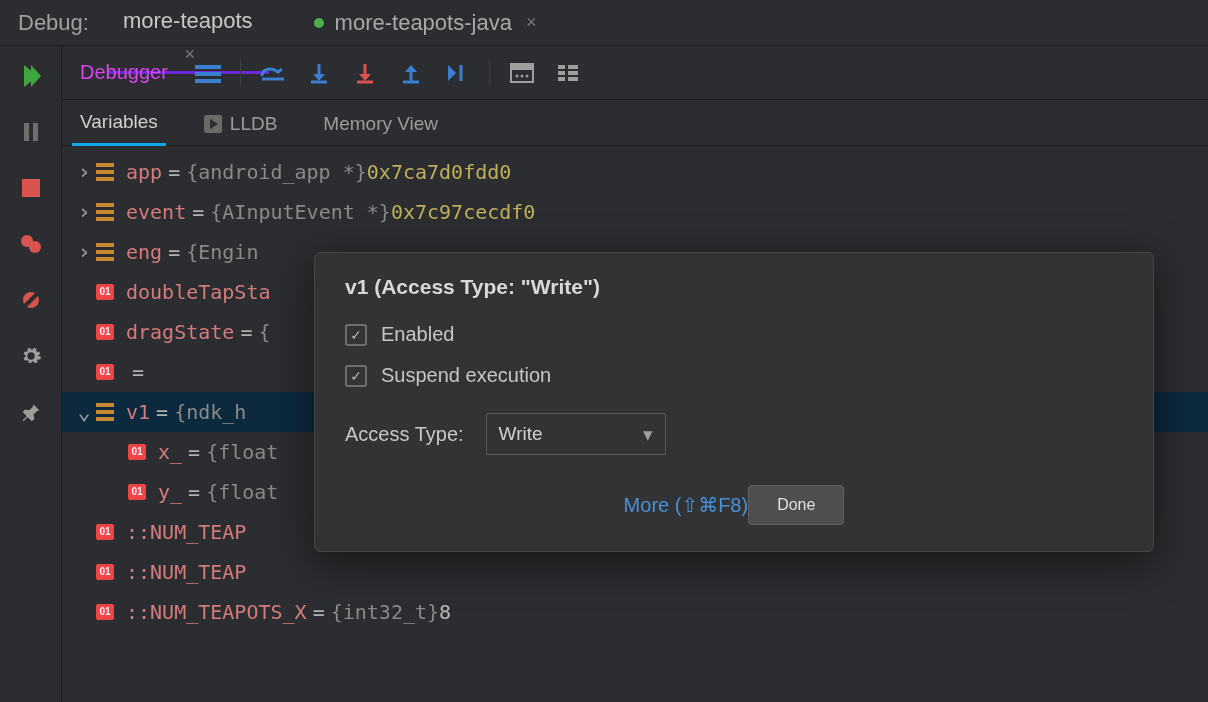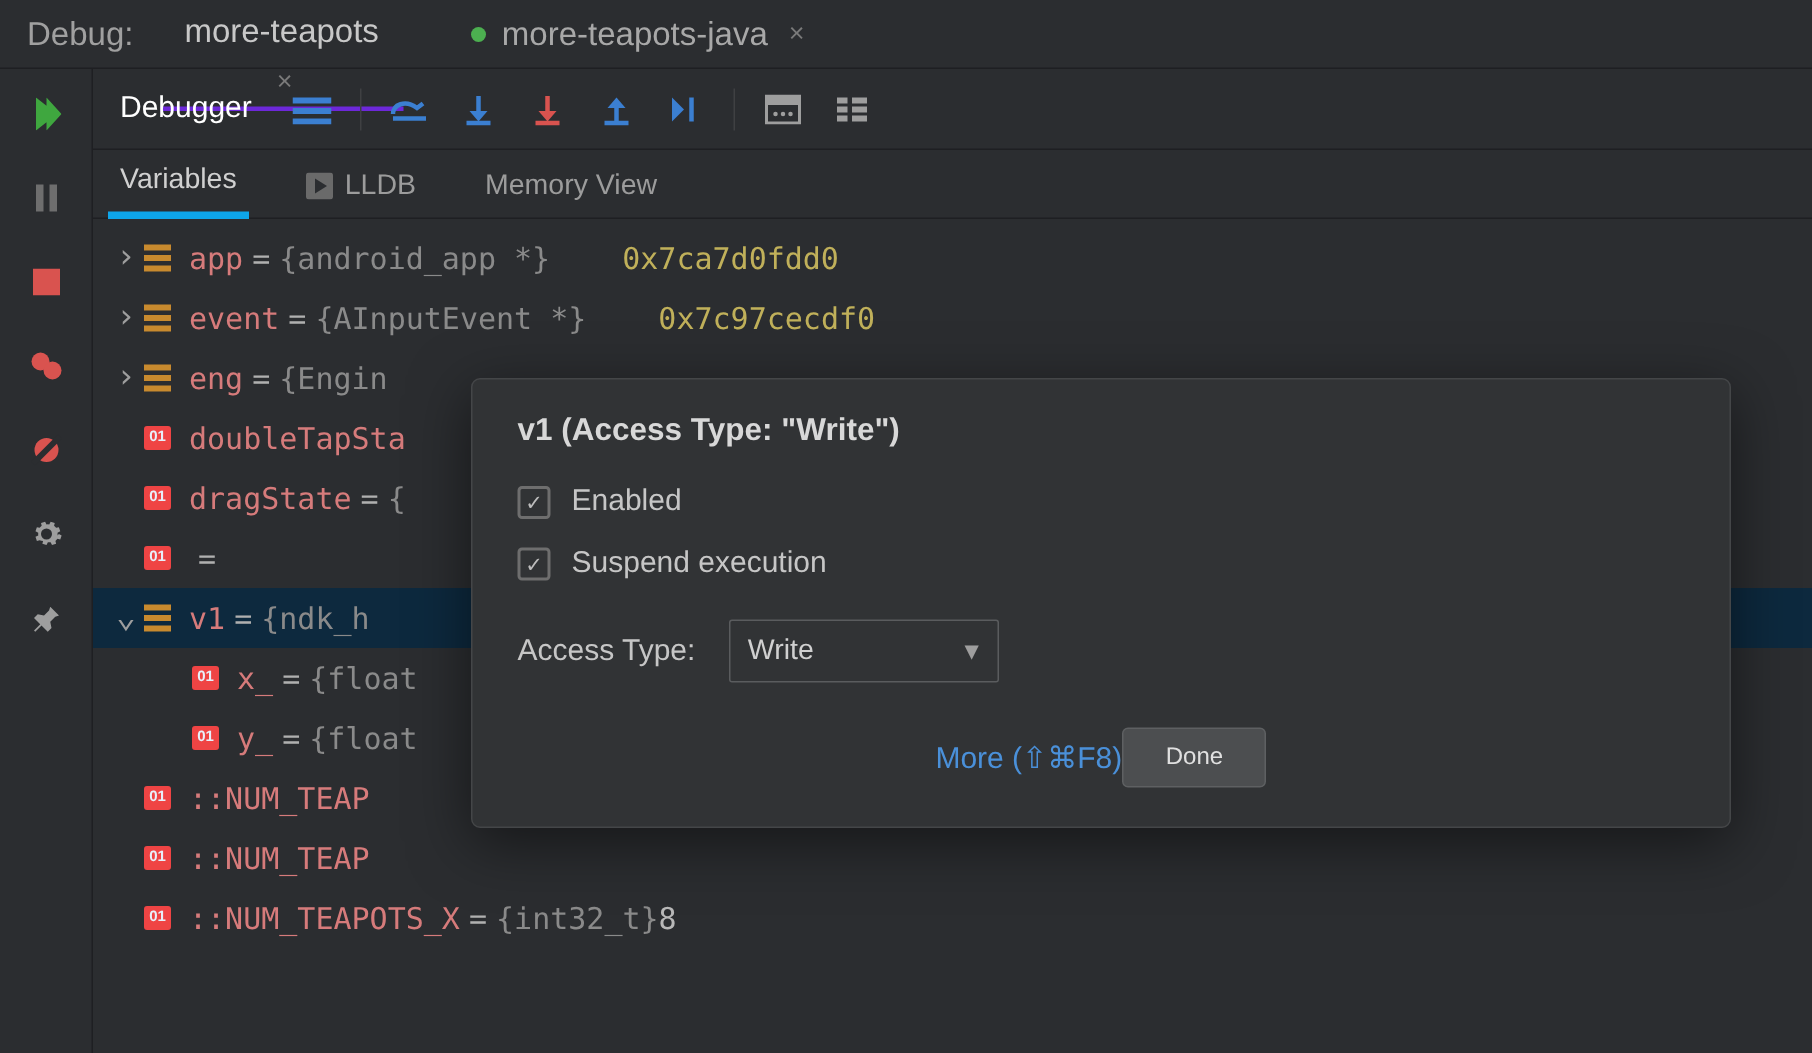--- a/index.html
+++ b/index.html
@@ -71,21 +71,21 @@
   .toolbar {
     height: 54px;
     display: flex;
     align-items: center;
     padding: 0 12px;
     gap: 6px;
     border-bottom: 1px solid #1e1f22;
   }
   .toolbar-text {
     font-size: 20px;
-    color: #ffffff;
+    color: #d946ef;
     padding: 0 14px 0 6px;
   }
   .tb-btn {
     width: 40px; height: 36px;
     display:flex;align-items:center;justify-content:center;
     cursor:pointer;
   }
   .tb-sep {
     width:1px;height:28px;background:#3f4042;margin:0 6px;
   }
@@ -99,21 +99,21 @@
   }
   .dbg-tab {
     padding: 8px 8px 10px 8px;
     font-size: 19px;
     color: #9c9c9c;
     display:flex;align-items:center;gap:8px;
     cursor:pointer;
   }
   .dbg-tab.active {
     color:#d0d0d0;
-    border-bottom: 5px solid #0ea5e9;
+    border-bottom: 3px solid #0ea5e9;
     margin-bottom: -1px;
   }
   .vars {
     flex:1;
     padding-top: 6px;
     font-family: Menlo, Consolas, monospace;
     font-size: 20px;
     line-height: 1.45;
   }
   .var-row {
@@ -143,21 +143,21 @@
   .struct-icon i {
     display:block;width:18px;height:4px;background:#c88a2e;
   }
   .field-icon {
     background:#ef4444;color:#e8f0fa;font-size:10px;font-weight:bold;
     padding:1px 3px;border-radius:2px;
     font-family: sans-serif;
   }
   .vname { color:#d67b7b; }
   .vtype { color:#8a8a8a; }
-  .vval  { color:#c0b05a;margin-left:48px; }
+  .vval  { color:#c0b05a; }
   .vwhite{ color:#b8b8b8; }
   .eqs   { color:#b0b0b0; padding:0 6px; }
 
   .popup {
     position:absolute;
     left: 314px; top: 252px;
     width: 840px;
     background:#313335;
     border:1px solid #444648;
     border-radius:6px;

